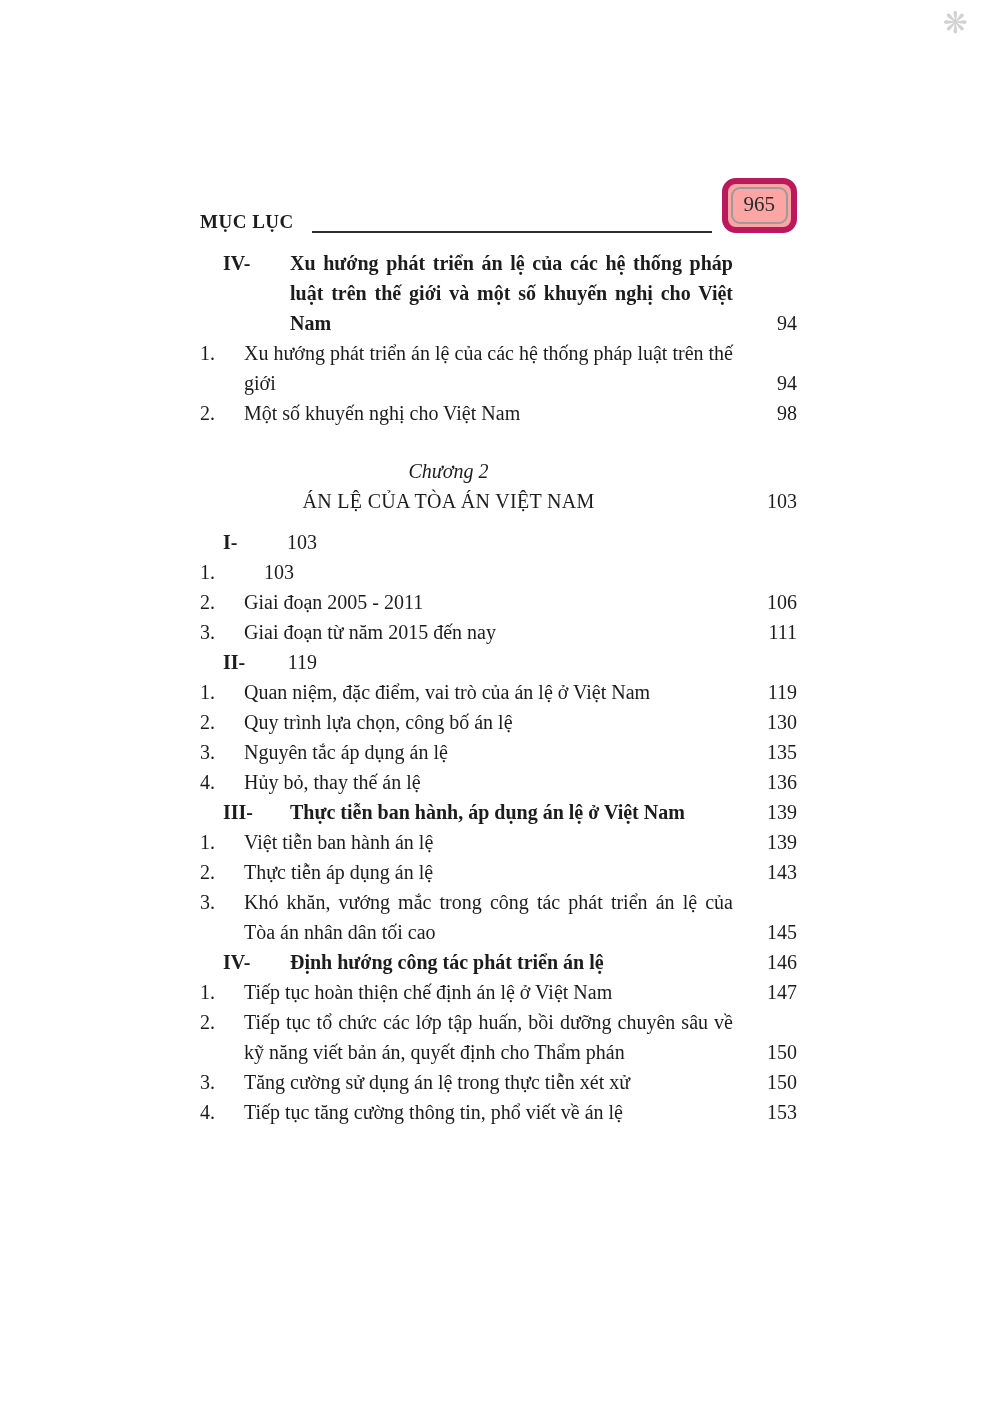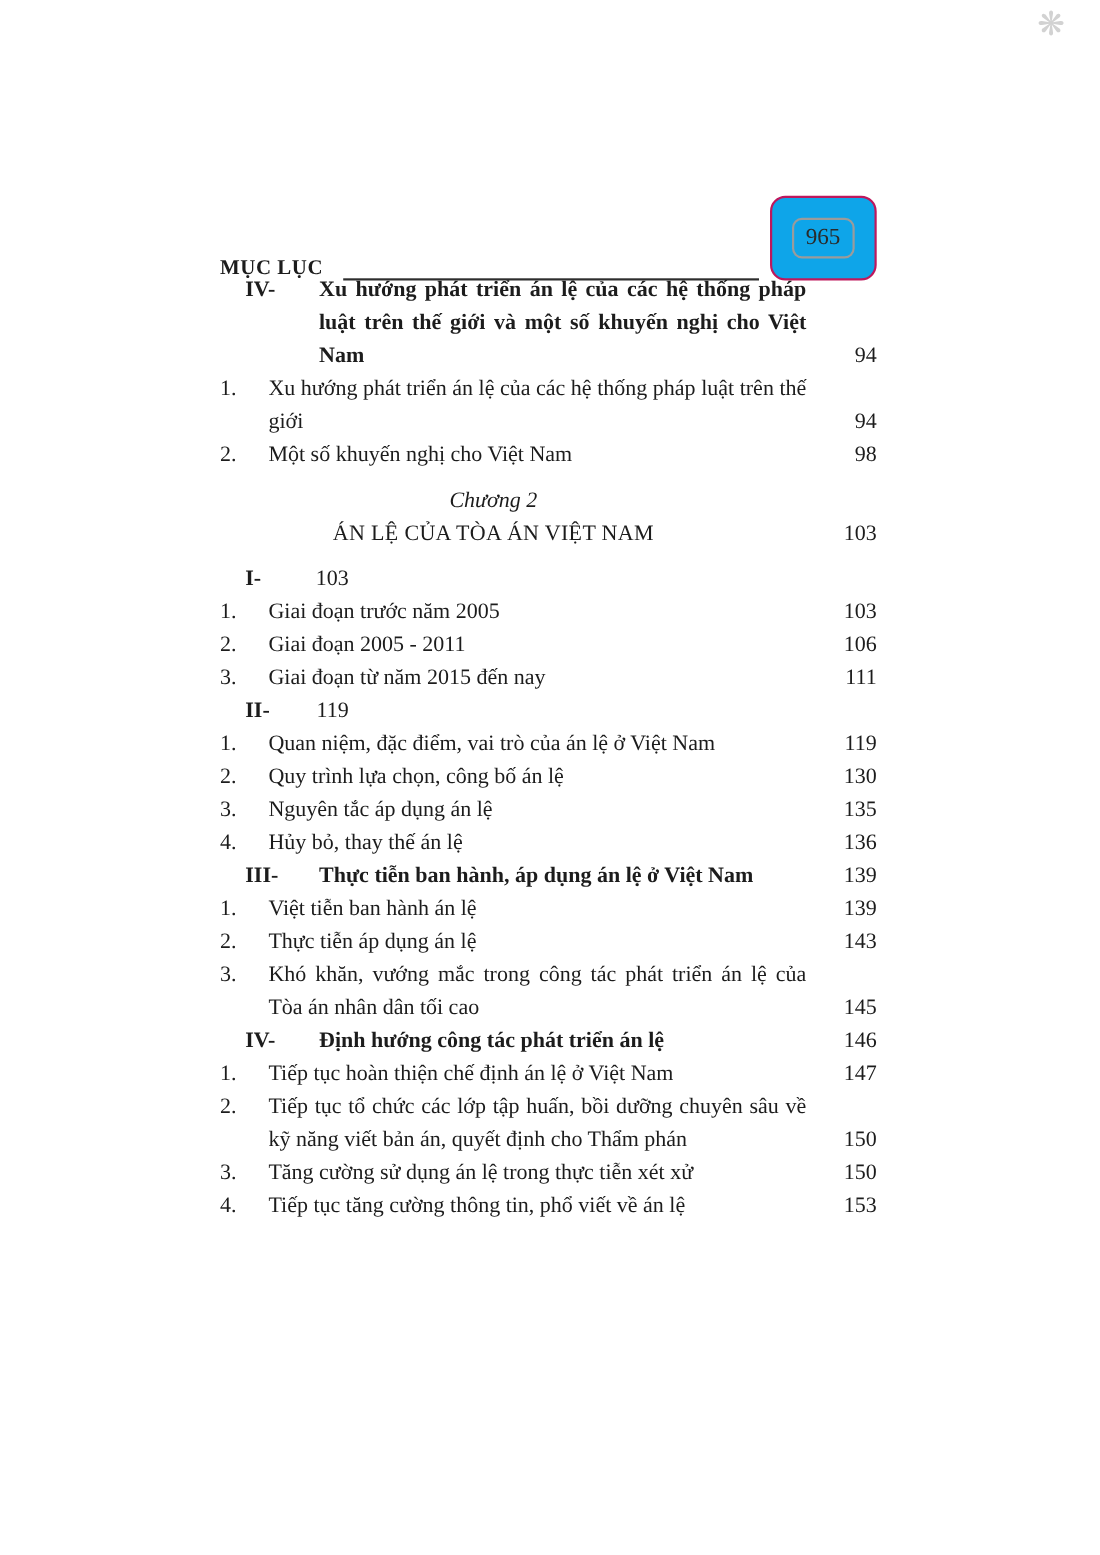--- a/index.html
+++ b/index.html
@@ -38,24 +38,24 @@
     letter-spacing: 0.5px;
     white-space: nowrap;
   }
   .header-rule {
     flex: 1;
     height: 2px;
     background: #2d2d2d;
     margin: 2px 10px 0 18px;
   }
   .page-badge-outer {
-    border: 2px solid #be185d;
+    border: 6px solid #be185d;
     border-radius: 14px;
-    padding: 18px;
-    background: #0ea5e9;
+    padding: 3px;
+    background: #fca5a5;
   }
   .page-badge-inner {
     border: 2px solid #9b9b9b;
     border-radius: 9px;
     padding: 3px 11px 5px 11px;
     font-size: 21px;
     color: #2a2a2a;
   }
   .toc {
     position: absolute;
@@ -84,21 +84,21 @@
     width: 50px;
     text-align: right;
     align-self: flex-end;
   }
   .toc-row.bold .row-label,
   .toc-row.bold .row-text {
     font-weight: bold;
     margin-left: 23px;
   }
   .chapter-block {
-    margin: 12px 0 11px 0;
+    margin: 28px 0 11px 0;
   }
   .chapter-label {
     text-align: center;
     font-style: italic;
     padding-right: 100px;
   }
   .chapter-title-row {
     position: relative;
   }
   .chapter-title {
@@ -151,21 +151,20 @@
           <div class="chapter-title">ÁN LỆ CỦA TÒA ÁN VIỆT NAM</div>
           <div class="chapter-page">103</div>
         </div>
       </div>
       <div class="toc-row bold">
         <span class="row-label">I-</span>
         <span class="row-page">103</span>
       </div>
       <div class="toc-row">
         <span class="row-label">1.</span>
-        <span class="row-text">Giai đoạn trước năm 2005</span>
         <span class="row-page">103</span>
       </div>
       <div class="toc-row">
         <span class="row-label">2.</span>
         <span class="row-text">Giai đoạn 2005 - 2011</span>
         <span class="row-page">106</span>
       </div>
       <div class="toc-row">
         <span class="row-label">3.</span>
         <span class="row-text">Giai đoạn từ năm 2015 đến nay</span>

